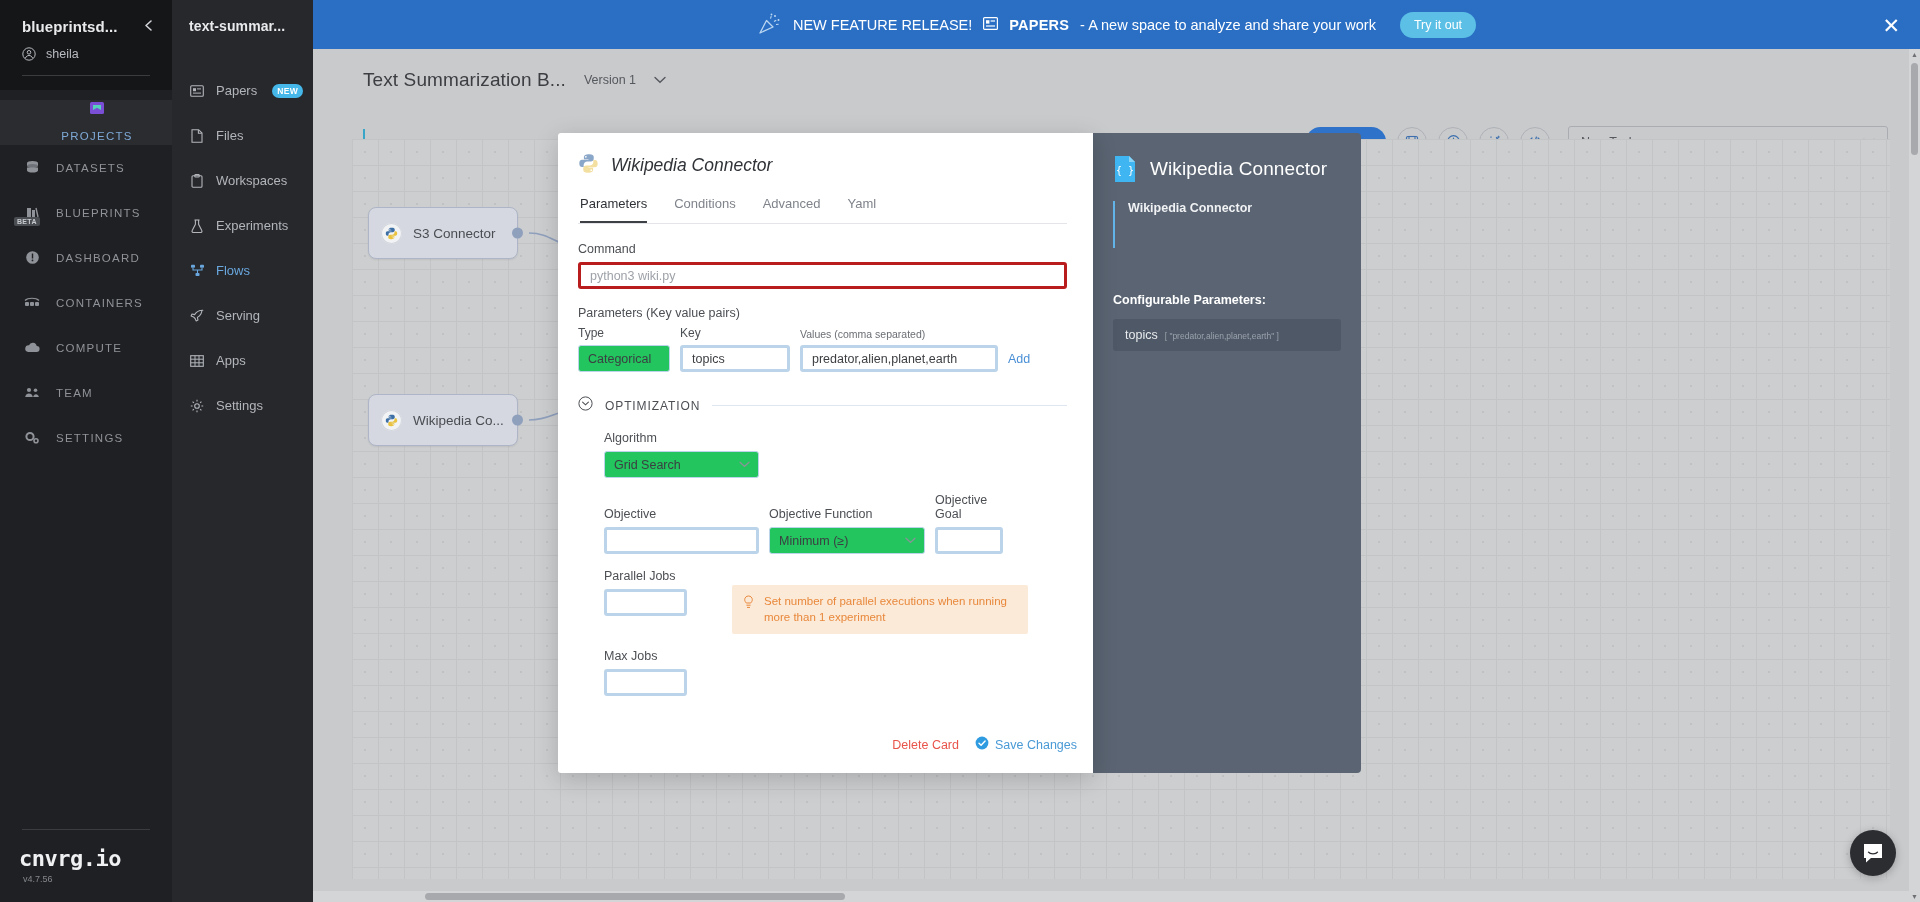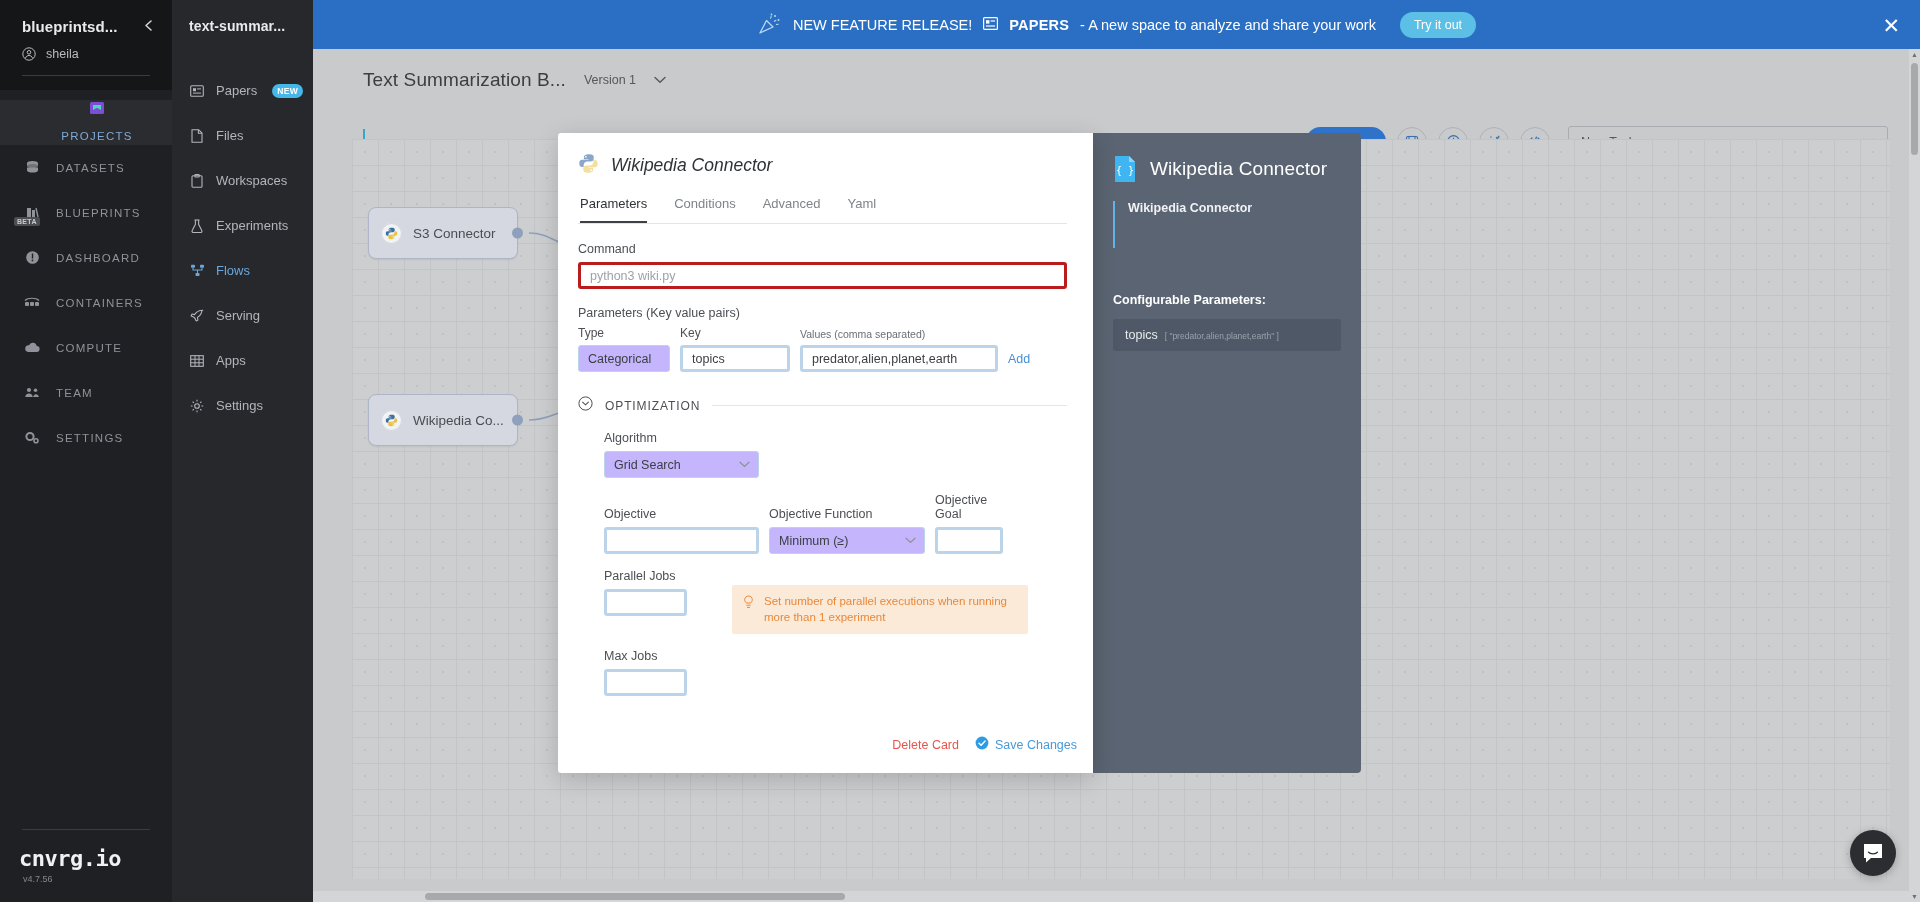--- a/index.html
+++ b/index.html
@@ -174,21 +174,21 @@
   .inp {
     width:100%; height:27px; border:3px solid #b91c1c; border-radius:3px;
     padding:0 9px; font-size:12.5px; color:#3c3e42; background:#fff;
     font-family:"Liberation Sans", sans-serif;
   }
   .inp::placeholder { color:#9ea2a8; }
   .inp.blue { border-color:#bcd4ea; }
   .sel {
     height:27px; border:1px solid #bcd4ea; border-radius:3px;
     display:flex; align-items:center; justify-content:space-between;
-    padding:0 8px 0 9px; font-size:12.5px; color:#3c3e42; background:#c4b5fd; cursor:pointer;gap:32px;
+    padding:0 8px 0 9px; font-size:12.5px; color:#3c3e42; background:#22c55e; cursor:pointer;gap:32px;
   }
   .sel .chev { color:#8d9299; font-size:10px; }
 
   .sub-label { font-size:12.5px; color:#4c4f54; margin:17px 0 6px 0; }
   .kv-row { display:flex; align-items:flex-end; gap:10px; }
   .kv-col-type { width:92px; }
   .kv-col-key { width:110px; }
   .kv-col-val { width:198px; }
   .col-head { font-size:12px; color:#4c4f54; margin-bottom:5px; }
   .col-head.small { font-size:10.5px; color:#6a6e74; }

